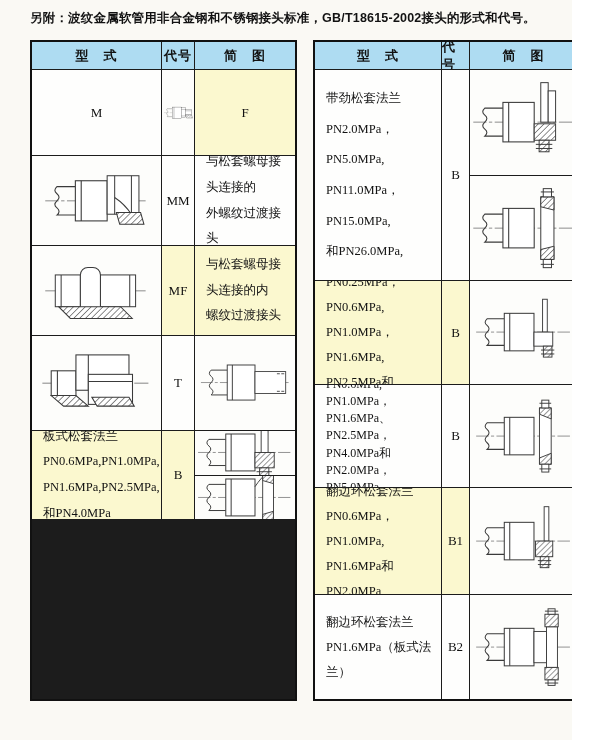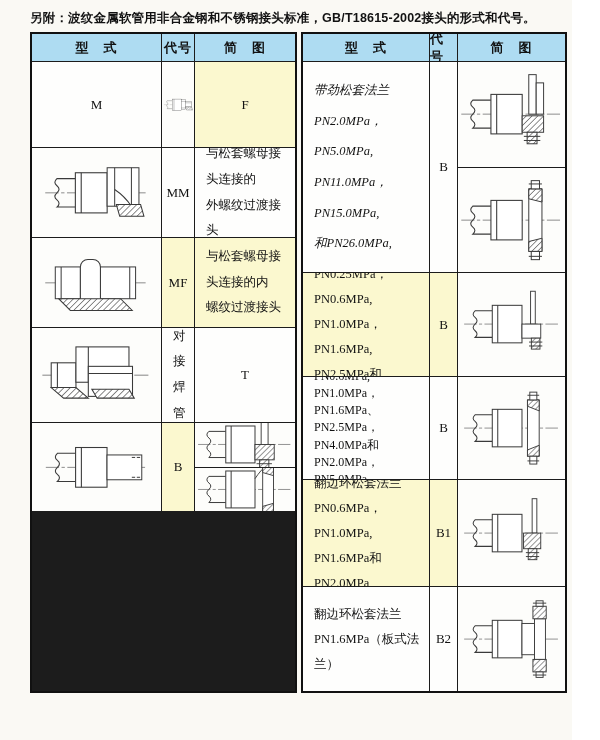--- a/index.html
+++ b/index.html
@@ -8,32 +8,32 @@
     --header-bg:#aedcf2;
     --highlight-bg:#fbf8cf;
     --grid:#1c1c1c;
     --ink:#121212;
   }
   *{box-sizing:border-box;margin:0;padding:0;}
   body{font-family:"Liberation Sans","DejaVu Sans",sans-serif;background:#fff;}
   .page{position:relative;width:572px;height:740px;background:var(--page-bg);overflow:hidden;}
   .doc-title{position:absolute;left:30px;top:10px;width:555px;font-size:12.5px;font-weight:600;
     color:var(--ink);letter-spacing:0.2px;}
-  .tables{position:absolute;left:30px;top:32px;display:flex;gap:4px;}
+  .tables{position:absolute;left:30px;top:40px;display:flex;gap:16px;}
   .half{display:grid;background:var(--grid);gap:1px;border:2px solid #111;}
   .half-left{grid-template-columns:129px 32px 100px;
     grid-template-rows:27px 85px 89px 89px 94px 88px 179px;}
   .half-right{grid-template-columns:126px 27px 107px;
     grid-template-rows:27px 210px 103px 102px 106px 104px;}
   .cell{background:var(--cell-bg);color:var(--ink);display:flex;align-items:center;overflow:hidden;}
   .hdr{background:var(--header-bg);justify-content:center;font-size:13px;font-weight:700;
     letter-spacing:1px;}
   .type{padding:4px 5px 4px 11px;font-size:12.5px;line-height:2.05;white-space:pre-line;
     font-family:"Liberation Serif","DejaVu Sans",serif;}
-  .type.loose{line-height:2.45;font-style:italic;}
+  .type.loose{line-height:2.45;}
   .type.mid{line-height:2.0;}
   .type.tight{line-height:1.44;font-size:12px;}
   .code{justify-content:center;font-size:13px;font-family:"Liberation Serif","DejaVu Serif",serif;}
   .hl{background:var(--highlight-bg);}
   .diag{justify-content:center;background:#fdfdfb;}
   .diag svg{width:95%;max-height:94%;}
   .diag-split{flex-direction:column;align-items:stretch;padding:0;background:#fdfdfb;}
   .diag-split .sub{flex:1;display:flex;align-items:center;justify-content:center;overflow:hidden;}
   .diag-split .sub:first-child{border-bottom:1px solid var(--grid);}
   .defs-holder{position:absolute;width:0;height:0;overflow:hidden;}
@@ -130,34 +130,37 @@
             <rect x="42" y="18" width="60" height="40" fill="#fff"></rect>
             <line x1="56" y1="18" x2="56" y2="58"></line>
             <rect x="56" y="40" width="50" height="34" fill="#fff"></rect>
             <line x1="56" y1="48" x2="106" y2="48"></line>
             <polygon points="14,64 42,64 56,76 28,76" fill="url(#hatch)"></polygon>
             <polygon points="60,66 102,66 108,76 66,76" fill="url(#hatch)"></polygon>
           </g>
         </svg>
       </div>
 
-      <div class="cell type">对接焊管</div>
       <div class="cell code">T</div>
       <div class="cell diag">
         <svg viewBox="0 0 130 100">
           <use href="#g-cl"></use>
             <use href="#g-hose"></use>
           <g stroke="#3a3a3a" fill="none" stroke-width="1.2">
             <rect x="78" y="35" width="42" height="30" fill="#fff"></rect>
             <line x1="108" y1="38" x2="120" y2="38" stroke-dasharray="4 2"></line>
             <line x1="108" y1="62" x2="120" y2="62" stroke-dasharray="4 2"></line>
           </g>
         </svg>
       </div>
 
+      <div class="cell type hl">板式松套法兰
+PN0.6MPa,PN1.0MPa,
+PN1.6MPa,PN2.5MPa,
+和PN4.0MPa</div>
       <div class="cell code hl">B</div>
       <div class="cell diag-split cell">
         <div class="sub">
           <svg viewBox="0 0 130 100">
             <use href="#g-cl"></use>
               <use href="#g-hose"></use>
             <g stroke="#3a3a3a" fill="none" stroke-width="1.2">
               <rect x="86" y="5" width="9" height="45" fill="#fff"></rect>
               <rect x="78" y="50" width="25" height="20" fill="url(#hatch)"></rect>
               <rect x="84" y="70" width="12" height="15" fill="url(#hatch)"></rect>

